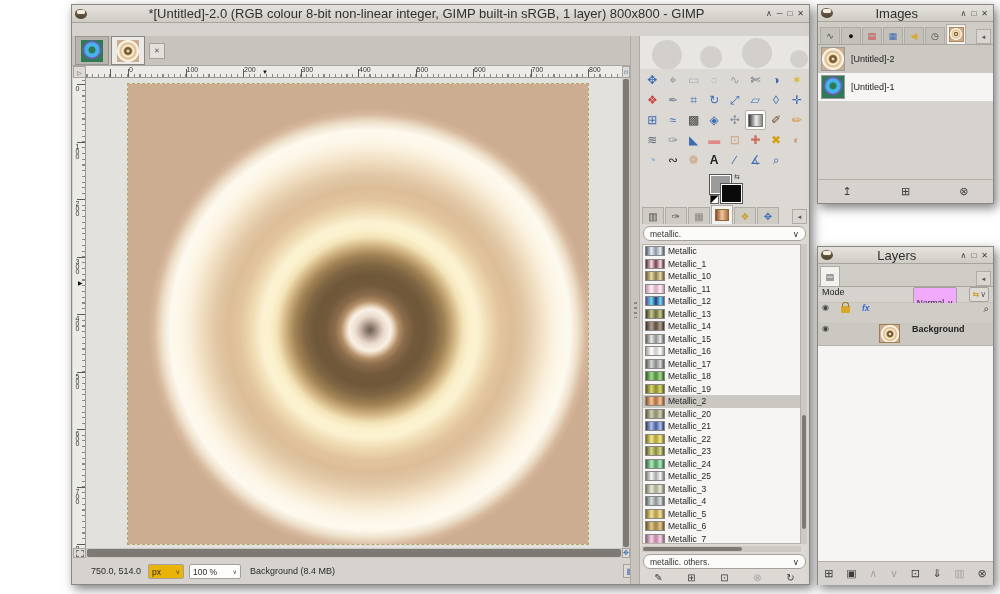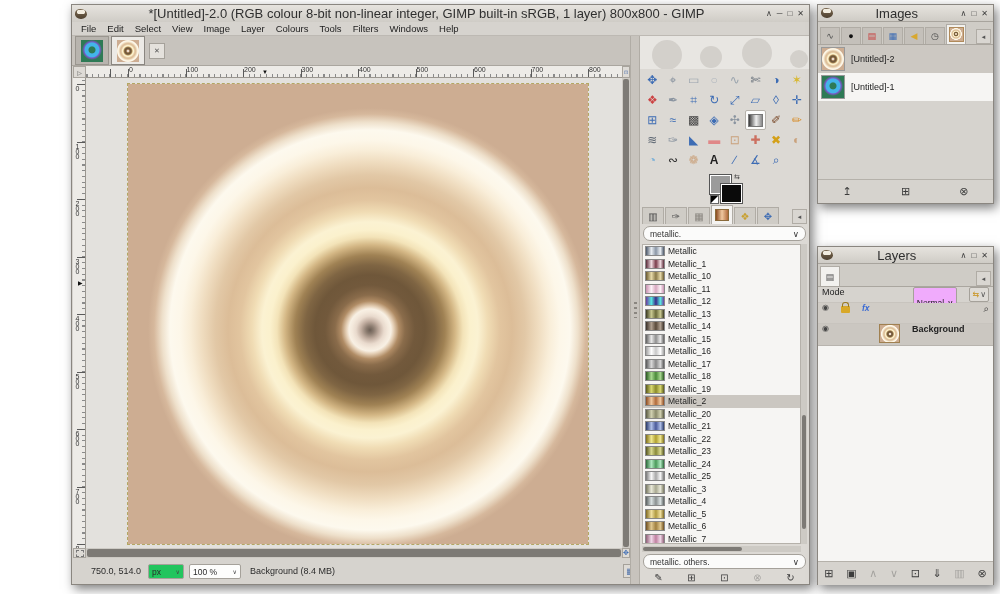--- a/index.html
+++ b/index.html
@@ -54,21 +54,21 @@
   .zoomfollow{position:absolute;left:550px;top:61px;width:8px;height:12px;background:#dedbd6;border:1px solid #a8a49d;box-sizing:border-box;font-size:5px;color:#4a6ea8;display:flex;align-items:center;justify-content:center;}
   .vscroll{position:absolute;left:550px;top:73px;width:8px;height:470px;background:#cdcac4;}
   .vscroll .sthumb{position:absolute;left:1px;right:1px;top:1px;bottom:1px;background:#7d7a75;border-radius:2px;}
   .qmask{position:absolute;left:1px;top:543px;width:13px;height:10px;background:#dedbd6;border:1px solid #a8a49d;box-sizing:border-box;display:flex;align-items:center;justify-content:center;}
   .qmask i{display:block;width:6px;height:5px;border:1px dashed #777;}
   .hscroll{position:absolute;left:14px;top:543px;width:536px;height:10px;background:#cdcac4;}
   .hscroll .sthumb{position:absolute;top:1px;bottom:1px;left:1px;right:1px;background:#7d7a75;border-radius:2px;}
   .pan-btn{position:absolute;left:550px;top:543px;width:8px;height:10px;font-size:7px;color:#3d6cb4;display:flex;align-items:center;justify-content:center;background:#dedbd6;border:1px solid #a8a49d;box-sizing:border-box;}
   .statusbar{position:absolute;left:0;top:553px;width:558px;height:26px;background:#d6d3ce;font-size:9px;color:#2b2b2b;}
   .statusbar .pos{position:absolute;left:19px;top:8px;}
-  .combo{position:absolute;display:flex;align-items:center;justify-content:space-between;border:1px solid #a5a19a;background:#22c55e;font-size:8.5px;padding:0 3px;box-sizing:border-box;height:15px;border-radius:2px;}
+  .combo{position:absolute;display:flex;align-items:center;justify-content:space-between;border:1px solid #a5a19a;background:#eab308;font-size:8.5px;padding:0 3px;box-sizing:border-box;height:15px;border-radius:2px;}
   .combo .chev{font-size:6px;color:#444;margin-left:3px;}
   .unit-combo{left:76px;top:6px;width:36px;}
   .zoom-combo{left:117px;top:6px;width:52px;background:#fdfdfc;}
   .statusbar .message{position:absolute;left:178px;top:8px;}
   .nav-btn{position:absolute;left:551px;top:6px;width:14px;height:14px;border:1px solid #a5a19a;background:#dedbd6;box-sizing:border-box;font-size:8px;color:#4a6ea8;display:flex;align-items:center;justify-content:center;}
   .dock-divider{position:absolute;left:558px;top:31px;width:10px;height:548px;background:#c7c3bd;border-left:1px solid #b0aca5;border-right:1px solid #b0aca5;box-sizing:border-box;}
   .dock-divider::after{content:"";position:absolute;left:3px;top:266px;width:3px;height:16px;background:repeating-linear-gradient(#8a8680 0 2px,transparent 2px 5px);}
   
   .dock{position:absolute;left:568px;top:31px;width:169px;height:548px;background:#dcd9d4;}
   .watermark{position:absolute;left:0;top:0;width:169px;height:33px;background:#e8e6e2;overflow:hidden;}
@@ -139,33 +139,20 @@
     <div class="titlebar">
       <span class="wilber"></span>
       <span class="title">*[Untitled]-2.0 (RGB colour 8-bit non-linear integer, GIMP built-in sRGB, 1 layer) 800x800 - GIMP</span>
       <span class="winbtns" id="main-winbtns">
           <span class="wbtn">∧</span>
           <span class="wbtn">─</span>
           <span class="wbtn">□</span>
           <span class="wbtn">✕</span>
         </span>
     </div>
-    <div class="menubar" id="menubar">
-        <span class="menuitem">File</span>
-        <span class="menuitem">Edit</span>
-        <span class="menuitem">Select</span>
-        <span class="menuitem">View</span>
-        <span class="menuitem">Image</span>
-        <span class="menuitem">Layer</span>
-        <span class="menuitem">Colours</span>
-        <span class="menuitem">Tools</span>
-        <span class="menuitem">Filters</span>
-        <span class="menuitem">Windows</span>
-        <span class="menuitem">Help</span>
-      </div>
     <div class="tabstrip">
       <div class="imgtab">
           <div class="thumb thumb-green"></div>
         </div>
       <div class="imgtab active">
           <div class="thumb rings-thumb" style="background: radial-gradient(circle at 11px 11px, rgb(107, 94, 85) 0px, rgb(141, 125, 113) 0.2px, rgb(194, 174, 161) 0.5px, rgb(233, 218, 205) 0.7px, rgb(244, 233, 220) 0.9px, rgb(248, 240, 228) 1.1px, rgb(227, 205, 179) 1.2px, rgb(176, 140, 101) 1.5px, rgb(138, 108, 75) 1.8px, rgb(114, 89, 60) 2.3px, rgb(111, 87, 58) 2.9px, rgb(127, 101, 67) 3.4px, rgb(160, 130, 84) 3.9px, rgb(211, 182, 132) 4.4px, rgb(243, 227, 184) 4.8px, rgb(251, 241, 205) 5.2px, rgb(251, 242, 210) 5.6px, rgb(240, 220, 180) 6.1px, rgb(226, 197, 159) 6.8px, rgb(220, 189, 152) 7.4px, rgb(226, 200, 166) 8.1px, rgb(239, 220, 191) 8.7px, rgb(249, 238, 217) 9.4px, rgb(253, 247, 233) 9.9px, rgb(253, 249, 238) 10.4px, rgb(238, 224, 203) 10.8px, rgb(214, 184, 156) 11.2px, rgb(205, 173, 146) 11.5px);"></div>
         </div>
       <div class="tabclose">✕</div>
     </div>
 

